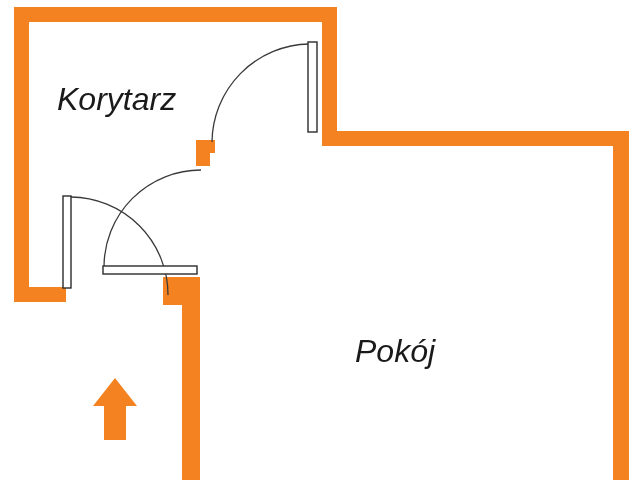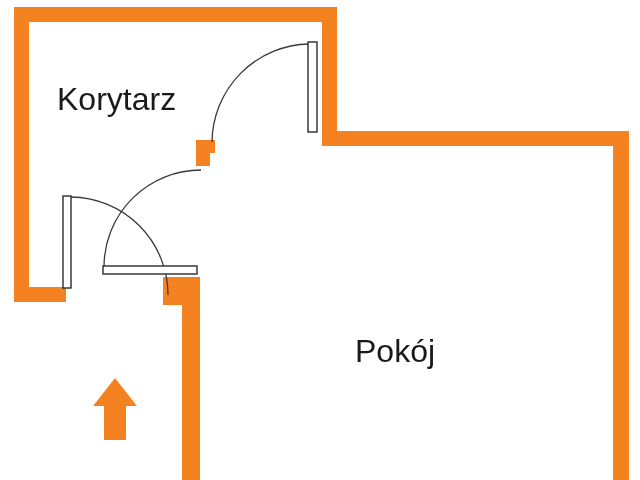--- a/index.html
+++ b/index.html
@@ -10,20 +10,21 @@
   }
   body {
     font-family: "Liberation Sans", sans-serif;
   }
   #plan-wrap {
     position: relative;
     width: 640px;
     height: 480px;
     background: #ffffff;
     overflow: hidden;
+    font-style: italic;
   }
   #plan-svg {
     display: block;
     width: 640px;
     height: 480px;
   }
   .room-label {
     font-family: "Liberation Sans", sans-serif;
     font-weight: 400;
     fill: #1a1a1a;

